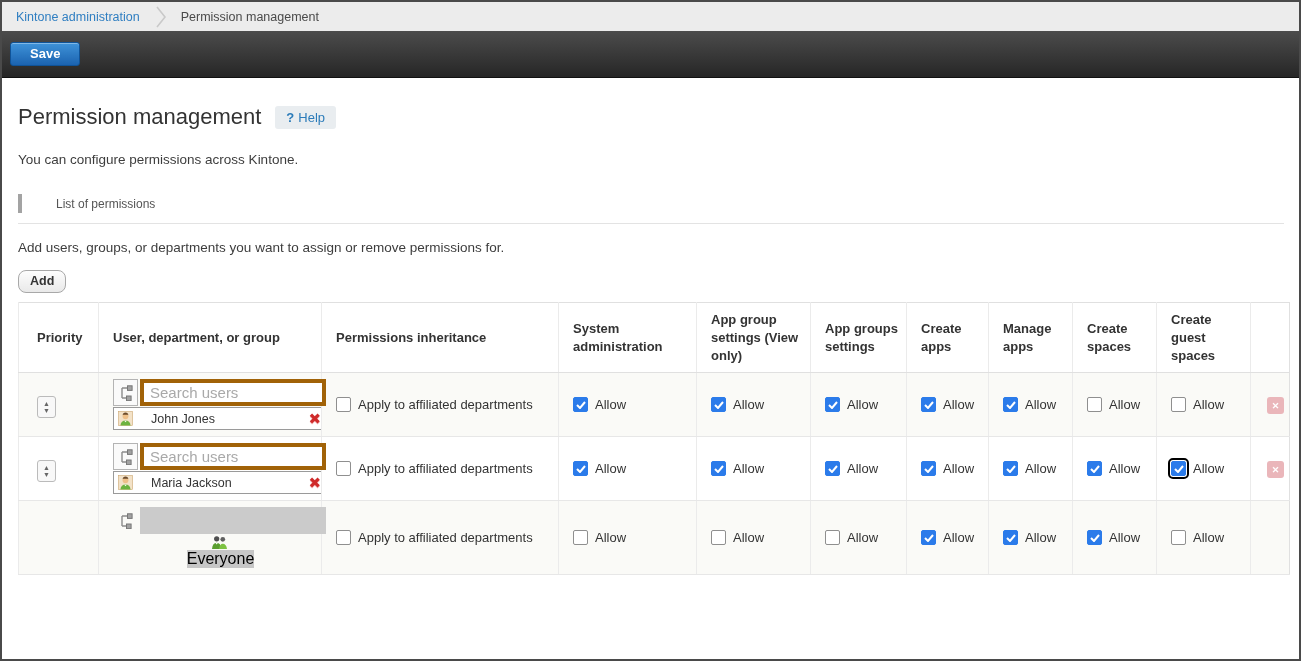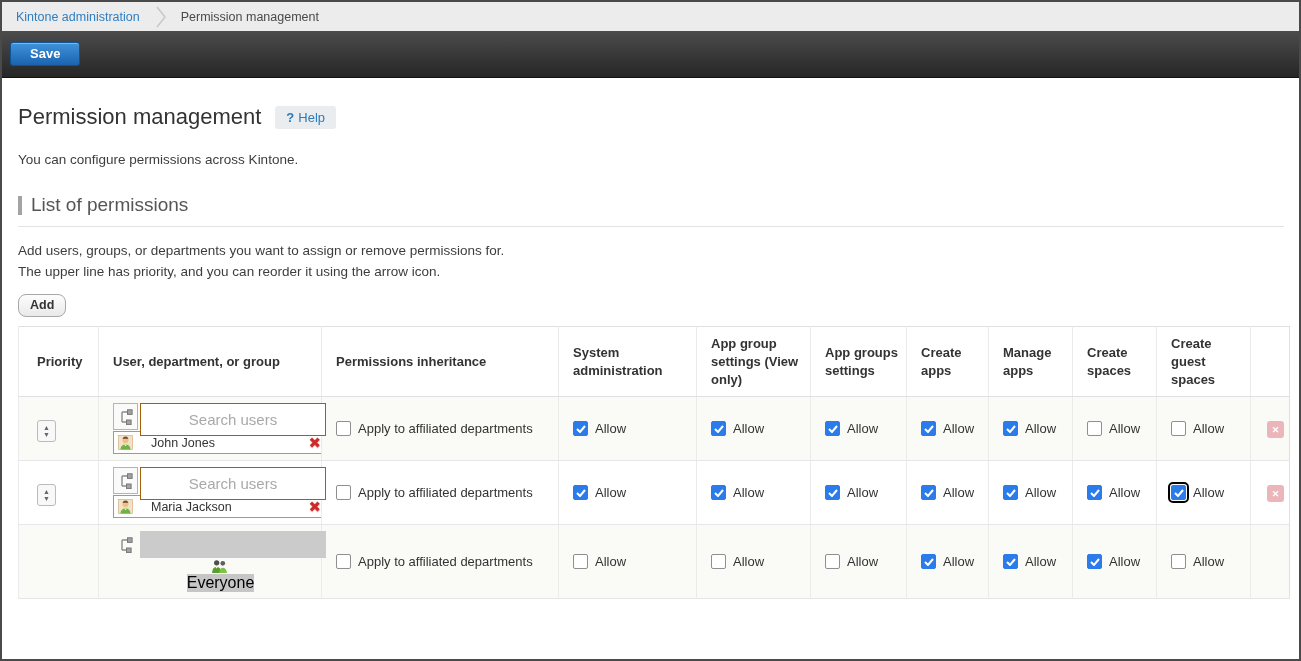--- a/index.html
+++ b/index.html
@@ -56,21 +56,21 @@
   }
   .help-q { color: #2b7bb9; font-weight: bold; }
   .help-t { color: #2b7bb9; }
   .intro { margin-top: 19px; font-size: 13.5px; color: #3d3d3d; line-height: 21px; }
   .section-head {
     margin-top: 24px; display: flex; align-items: center;
     border-bottom: 1px solid #e3e3e3;
     padding-bottom: 10px; margin-right: 15px;
   }
   .section-bar { width: 4px; height: 19px; background: #a3a3a3; margin-right: 9px; }
-  .section-title { font-size: 19px; color: #555; }
+  .section-title { font-size: 12px; color: #555; margin-left: 25px; }
   .section-desc { margin-top: 13px; font-size: 13.5px; color: #3d3d3d; line-height: 21px; }
   
   .notice {
     margin: 14px 15px 0 0;
     border: 2px solid #e7b92c; border-radius: 2px;
     background: #fcf7e1;
     height: 55px;
     display: flex; flex-direction: column; align-items: center; justify-content: center;
   }
   .notice .bulb { margin-top: 2px; }
@@ -122,25 +122,25 @@
     border: 1px solid #b4b4b4; background: #fafafa;
     display: flex; align-items: center; justify-content: center;
     cursor: pointer; padding: 0;
   }
   .org-plain {
     width: 25px; height: 27px;
     display: flex; align-items: center; justify-content: center;
     background: transparent; border: none;
   }
   .search {
-    flex: 1; height: 33px; margin-left: 2px;
-    border: 1px solid #a16207;
+    flex: 1; height: 27px; margin-left: 2px;
+    border: 4px solid #a16207;
     font-size: 15px; padding: 0 6px;
     font-family: "Liberation Sans", sans-serif;
-    color: #333; min-width: 0; text-align: center;
+    color: #333; min-width: 0;
   }
   .search::placeholder { color: #a9a9a9; }
   .entity {
     margin-top: 1px; height: 23px;
     border: 1px solid #9a9a9a; background: #fff;
     display: flex; align-items: center; padding: 0 4px;
   }
   .entity-name { font-size: 12.5px; color: #333; margin-left: 18px; flex: 1; }
   .remove-x { color: #cf2b2b; font-size: 15px; font-weight: bold; cursor: pointer; line-height: 1; text-shadow: 0 1px 0 #f5bcbc; }
   .gray-block { flex: 1; margin-left: 2px; background: #cbcbcb; height: 27px; }
@@ -202,21 +202,20 @@
       <div>You can configure permissions across Kintone.</div>
     </div>
 
     <div class="section-head">
       <span class="section-bar"></span>
       <span class="section-title">List of permissions</span>
     </div>
 
     <div class="section-desc">
       <div>Add users, groups, or departments you want to assign or remove permissions for.</div>
-      <div>The upper line has priority, and you can reorder it using the arrow icon.</div>
     </div>
 
     
 
     <button class="add-btn">Add</button>
 
     
     <table class="perm">
       <colgroup>
         <col style="width:80px">

